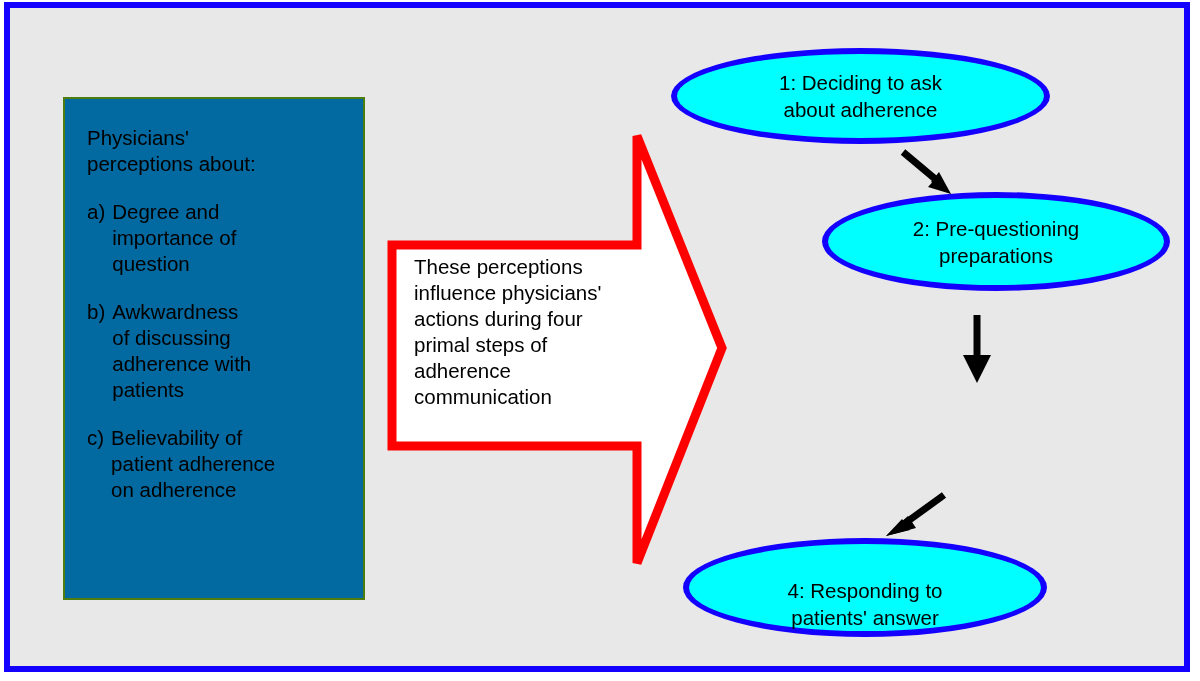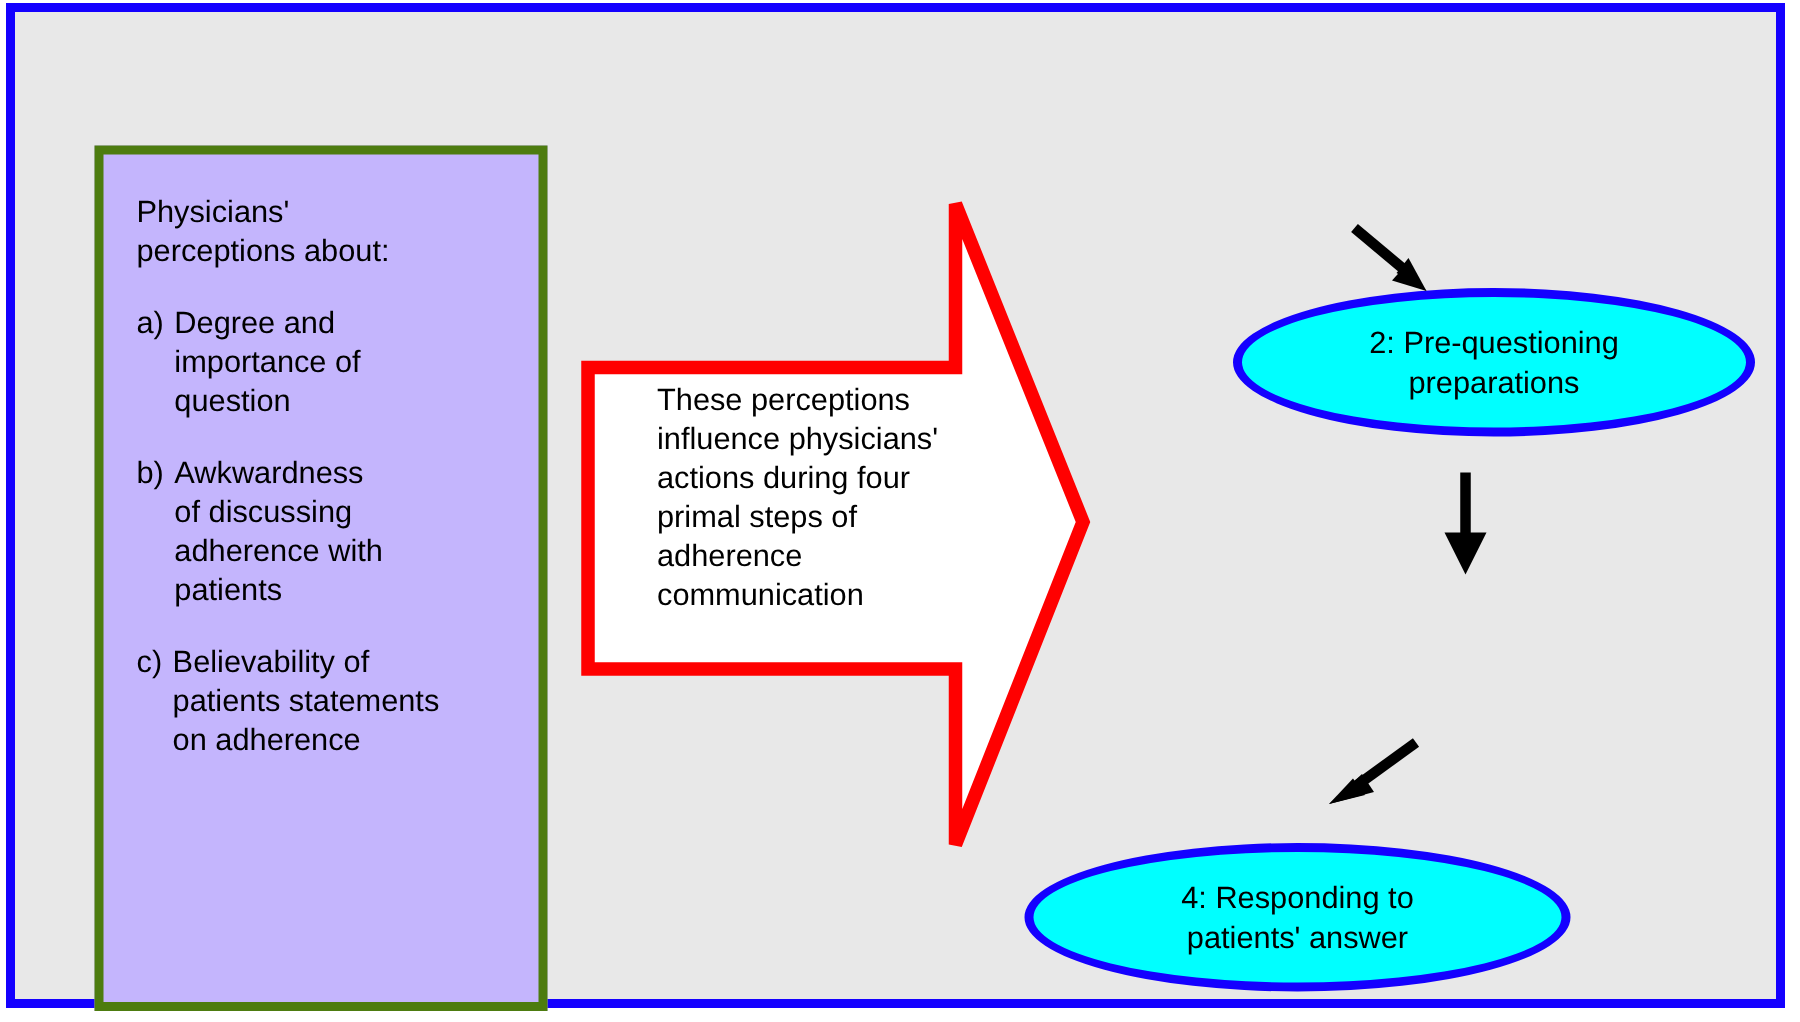--- a/index.html
+++ b/index.html
@@ -28,24 +28,24 @@
     border: 6px solid #1400ff;
     box-sizing: border-box;
     background: #e8e8e8;
   }
   
   #perceptions-panel {
     position: absolute;
     left: 53px;
     top: 89px;
     width: 302px;
-    height: 577px;
+    height: 503px;
     box-sizing: border-box;
-    background: #c4b5fd;
-    border: 6px solid #4d7c0f;
+    background: #0369a1;
+    border: 2px solid #4d7c0f;
   }
   .panel-inner {
     padding: 26px 14px 0 22px;
   }
   .panel-heading {
     font-size: 20.5px;
     line-height: 26px;
     color: #000000;
     white-space: pre-line;
     margin: 0 0 22px 0;
@@ -81,21 +81,20 @@
   }
   #influence-arrow-text {
     position: absolute;
     left: 404px;
     top: 246px;
     width: 220px;
     font-size: 20.5px;
     line-height: 26px;
     color: #000000;
     white-space: pre-line;
-    margin-left: 24px;
   }
 
   
   .step-ellipse {
     position: absolute;
     box-sizing: border-box;
     background: #00ffff;
     border: 6px solid #1400ff;
     border-radius: 50%;
     display: flex;
@@ -105,21 +104,21 @@
   .step-label {
     font-size: 20.5px;
     line-height: 27px;
     color: #000000;
     text-align: center;
     white-space: pre-line;
   }
   #step-1 { left: 661px; top: 40px;  width: 379px; height: 96px; }
   #step-2 { left: 812px; top: 184px; width: 348px; height: 99px; }
   #step-3 { left: 845px; top: 383px; width: 297px; height: 100px; }
-  #step-4 { left: 673px; top: 554px; width: 364px; height: 99px; }
+  #step-4 { left: 673px; top: 530px; width: 364px; height: 99px; align-items: flex-end; }
 
   
   .connector {
     position: absolute;
   }
   .connector svg { display: block; }
   #connector-1-2 { left: 885px; top: 138px; width: 70px; height: 60px; }
   #connector-2-3 { left: 945px; top: 305px; width: 46px; height: 72px; }
   #connector-3-4 { left: 862px; top: 482px; width: 80px; height: 56px; }
 </style>
@@ -145,38 +144,42 @@
           <span class="panel-item-marker">b)</span>
           <span class="panel-item-text">Awkwardness
 of discussing
 adherence with
 patients</span>
         </div>
 
         <div class="panel-item">
           <span class="panel-item-marker">c)</span>
           <span class="panel-item-text">Believability of
-patients statements
+patient adherence
 on adherence</span>
         </div>
       </div>
     </div>
 
     <div id="influence-arrow">
       <svg viewBox="0 0 348 448" xmlns="http://www.w3.org/2000/svg">
         <polygon points="8,119 253,119 253,10 338,222 253,437 253,320 8,320" fill="#ffffff" stroke="#ff0000" stroke-width="9" stroke-linejoin="miter"></polygon>
       </svg>
     </div>
     <div id="influence-arrow-text">These perceptions
 influence physicians'
 actions during four
 primal steps of
 adherence
 communication</div>
 
+    <div class="step-ellipse" id="step-1">
+      <span class="step-label">1: Deciding to ask
+about adherence</span>
+    </div>
 
     <div class="step-ellipse" id="step-2">
       <span class="step-label">2: Pre-questioning
 preparations</span>
     </div>
 
 
     <div class="step-ellipse" id="step-4">
       <span class="step-label">4: Responding to
 patients' answer</span>

